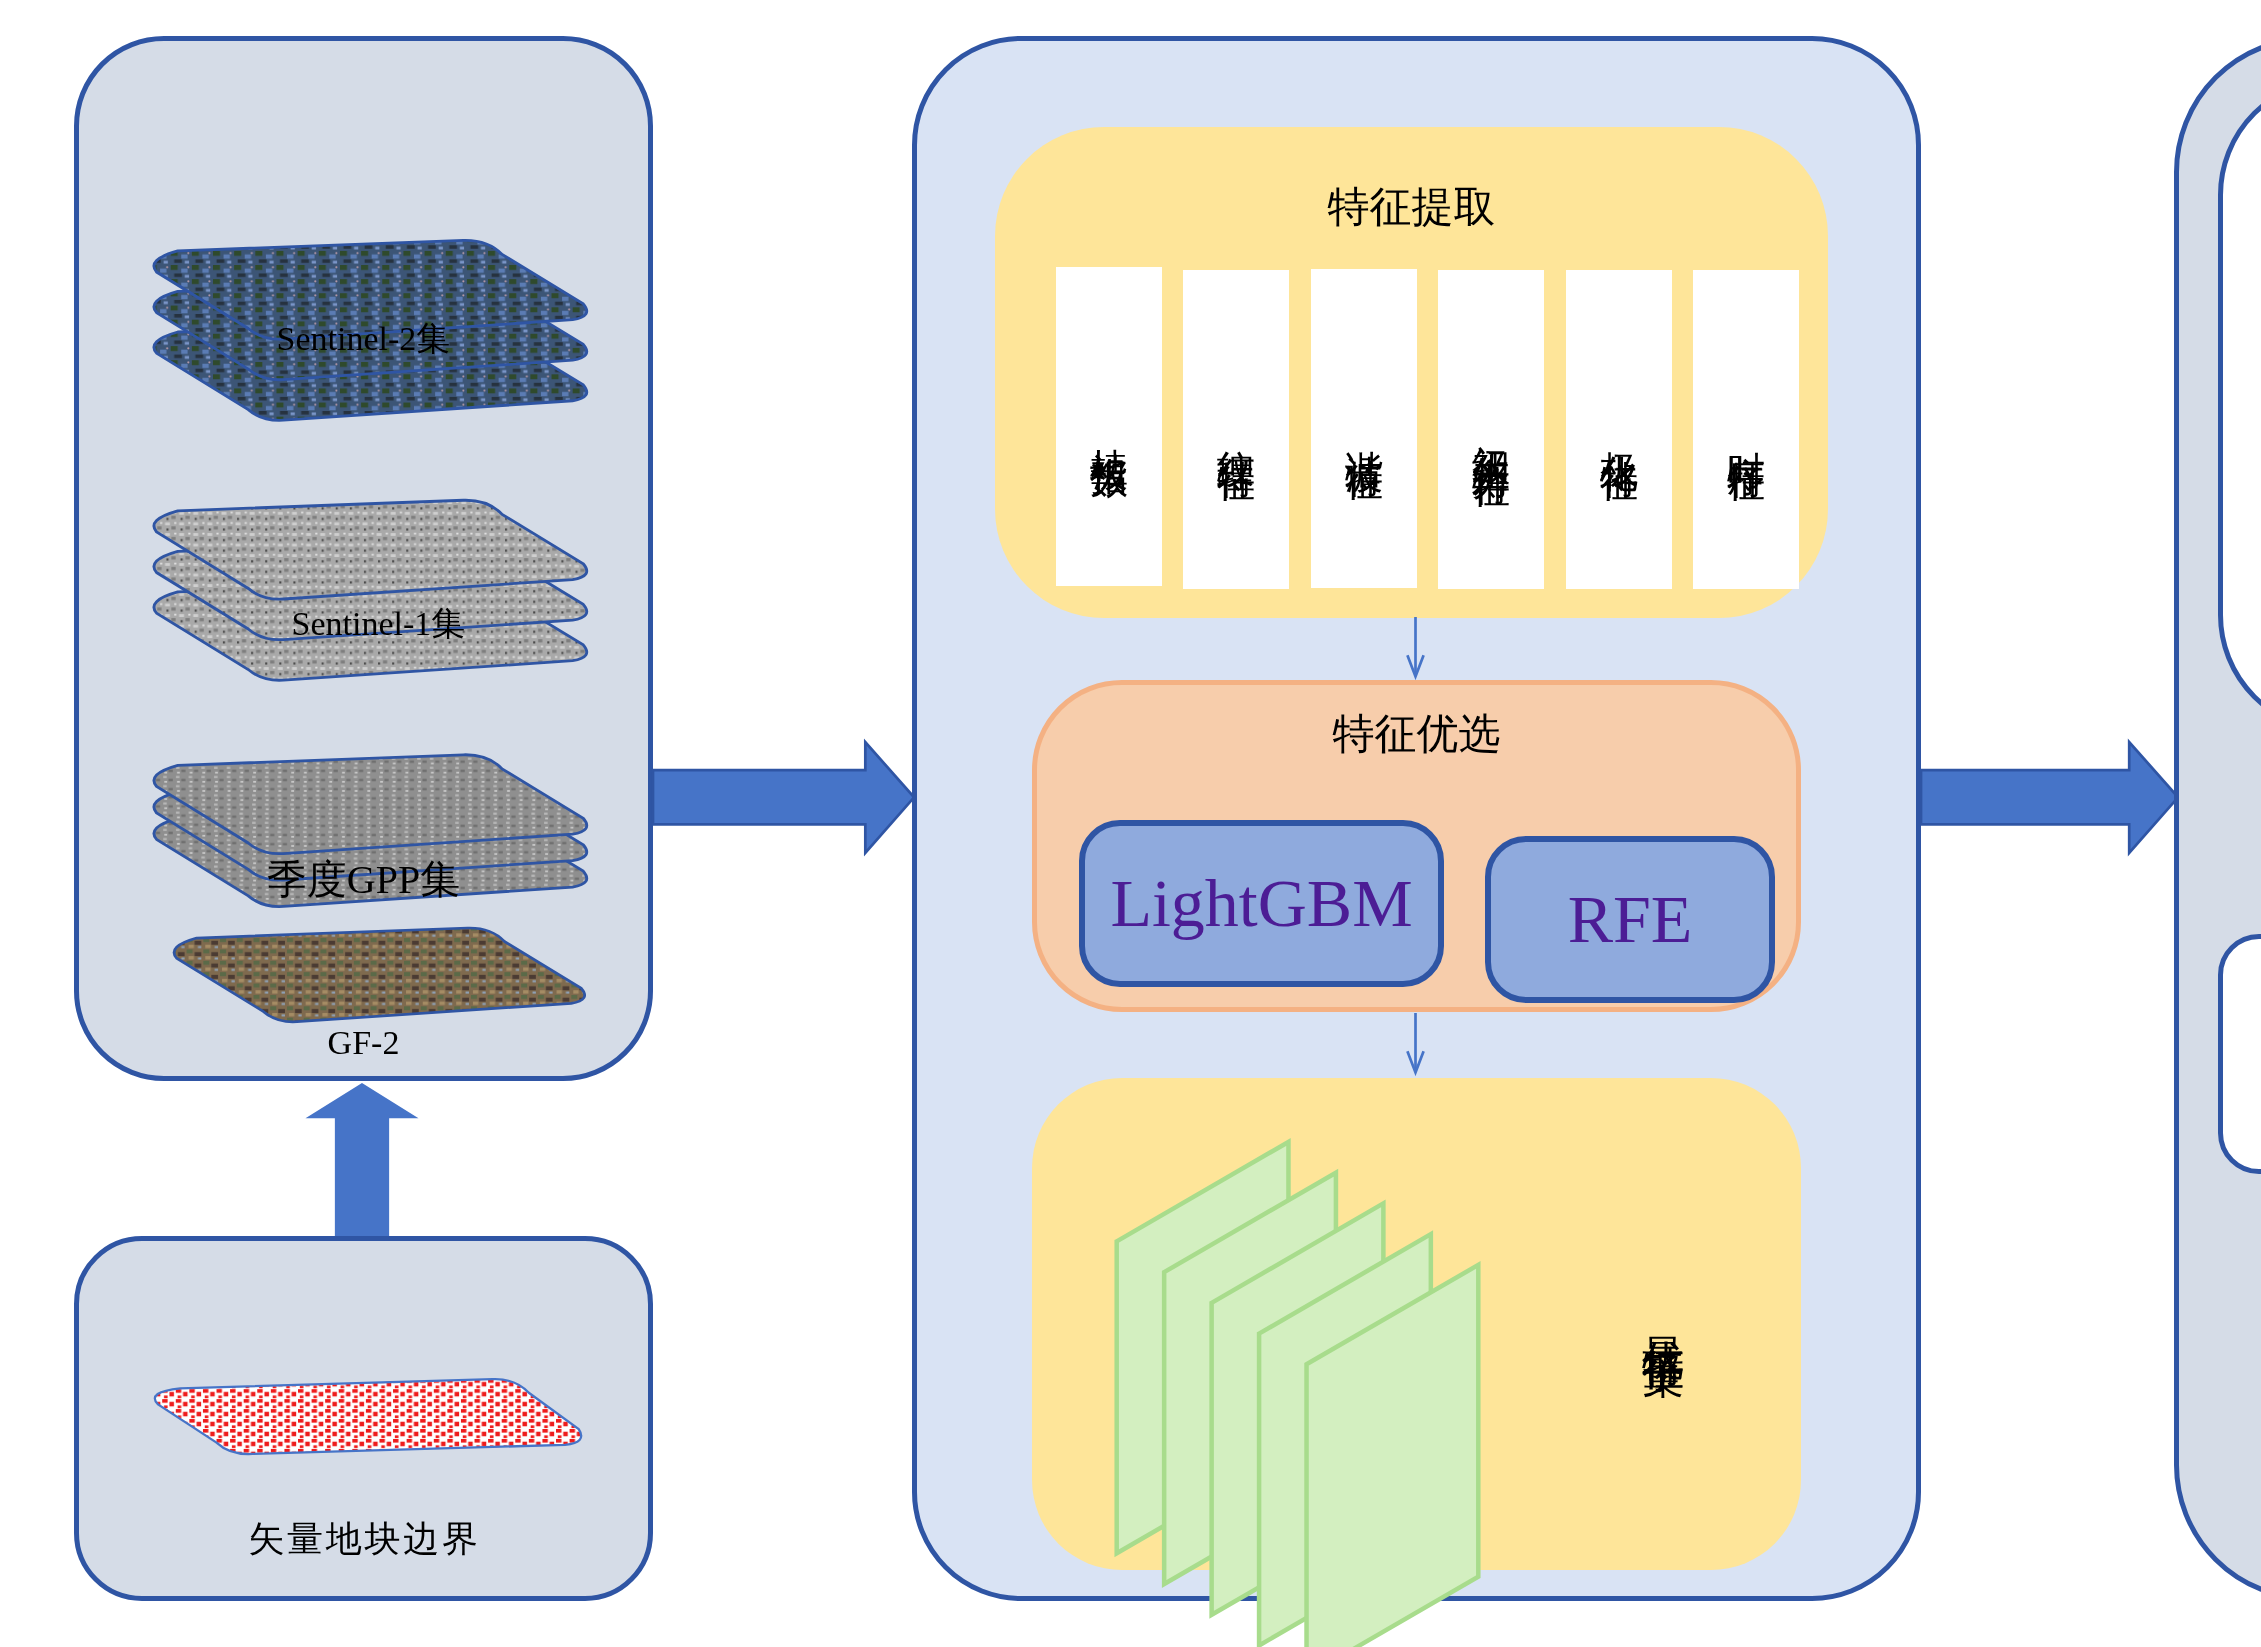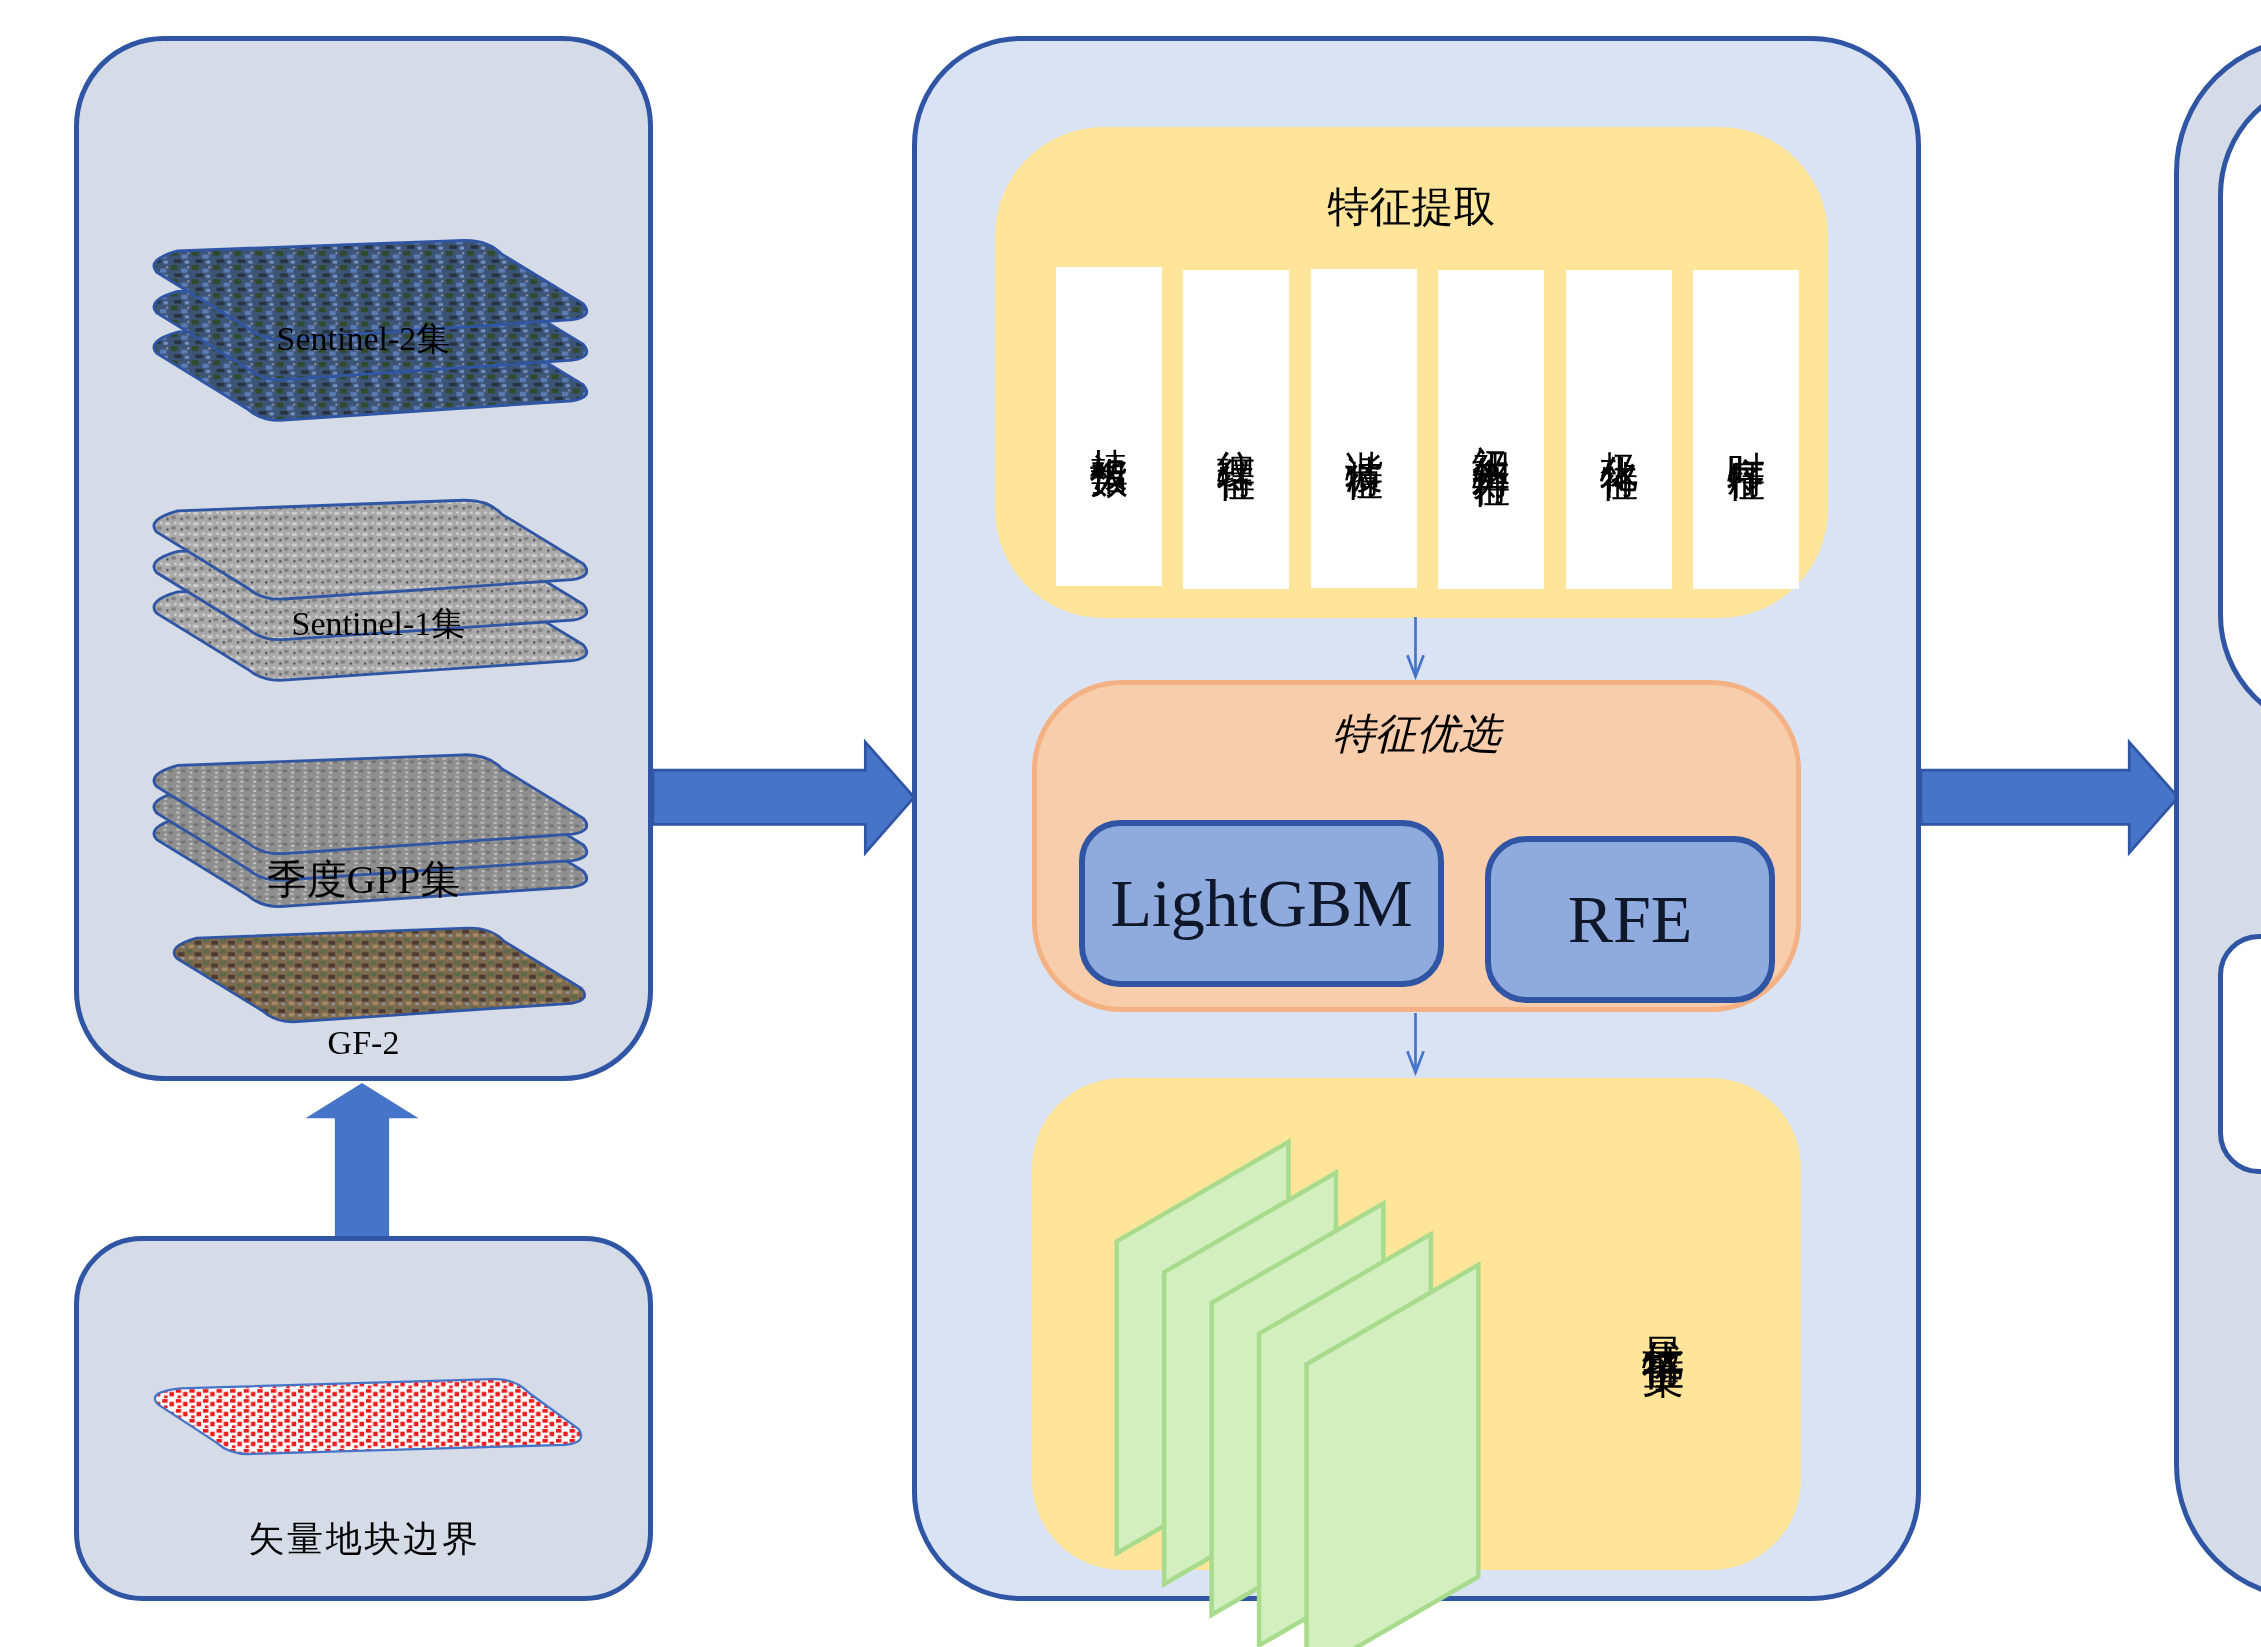--- a/index.html
+++ b/index.html
@@ -4,21 +4,21 @@
 <style>
   html,body{margin:0;padding:0;background:#ffffff;}
   body{width:3303px;height:1648px;position:relative;overflow:hidden;
        font-family:"Liberation Serif","DejaVu Serif",serif;color:#000;}
   .panel{position:absolute;box-sizing:border-box;border:5.4px solid #2f55a4;}
   .panel-gray{background:#d5dce7;}
   .panel-blue{background:#d9e3f4;}
   .txt{position:absolute;white-space:nowrap;text-align:center;}
   .yellow{position:absolute;background:#fee599;border-radius:109px;}
   .orange{position:absolute;background:#f7cdab;border:5.4px solid #f4b183;box-sizing:border-box;border-radius:90px;}
-  .algo{position:absolute;background:#8faadd;border:6.3px solid #2f55a4;box-sizing:border-box;border-radius:41px;color:#0f172a;
+  .algo{position:absolute;background:#8faadd;border:6.3px solid #2f55a4;box-sizing:border-box;border-radius:41px;color:#4c1d95;
         display:flex;align-items:center;justify-content:center;font-size:68px;}
   .feat-col{position:absolute;background:#ffffff;display:flex;flex-direction:column;align-items:center;justify-content:center;
             font-size:38px;line-height:58px;}
   .vlabel{writing-mode:vertical-rl;text-orientation:upright;letter-spacing:4.5px;}
   svg{position:absolute;overflow:visible;}
 </style>
 </head>
 <body>
 
 <div class="panel panel-gray" style="left:74px;top:36px;width:579px;height:1045px;border-radius:90px;"></div>
@@ -122,21 +122,21 @@
 <div class="feat-col vlabel" style="left:1438px;top:270px;width:106px;height:319px;">初级生产力特征</div>
 <div class="feat-col vlabel" style="left:1566px;top:270px;width:106px;height:319px;">极化特征</div>
 <div class="feat-col vlabel" style="left:1693px;top:270px;width:106px;height:319px;">时序特征</div>
 
 <svg style="left:1402px;top:617px;width:27px;height:63px;" viewBox="0 0 60 140">
   <line x1="30" y1="0" x2="30" y2="130" stroke="#4674c8" stroke-width="6"></line>
   <polyline points="12,85 30,132 48,85" fill="none" stroke="#4674c8" stroke-width="6"></polyline>
 </svg>
 
 <div class="orange" style="left:1032px;top:680px;width:769px;height:332px;"></div>
-<div class="txt" style="left:1032px;top:706px;width:769px;font-size:42px;font-style:italic;">特征优选</div>
+<div class="txt" style="left:1032px;top:706px;width:769px;font-size:42px;">特征优选</div>
 <div class="algo" style="left:1079px;top:820px;width:365px;height:167px;">LightGBM</div>
 <div class="algo" style="left:1485px;top:820px;width:290px;height:167px;margin-top:16px;">RFE</div>
 
 <svg style="left:1402px;top:1013px;width:27px;height:63px;" viewBox="0 0 60 140">
   <line x1="30" y1="0" x2="30" y2="130" stroke="#4674c8" stroke-width="6"></line>
   <polyline points="12,85 30,132 48,85" fill="none" stroke="#4674c8" stroke-width="6"></polyline>
 </svg>
 
 <div class="yellow" style="left:1032px;top:1078px;width:769px;height:492px;border-radius:90px;"></div>
 <svg id="sheets" style="left:1094px;top:1099px;width:407px;height:452px;" viewBox="0 0 900 1000">

